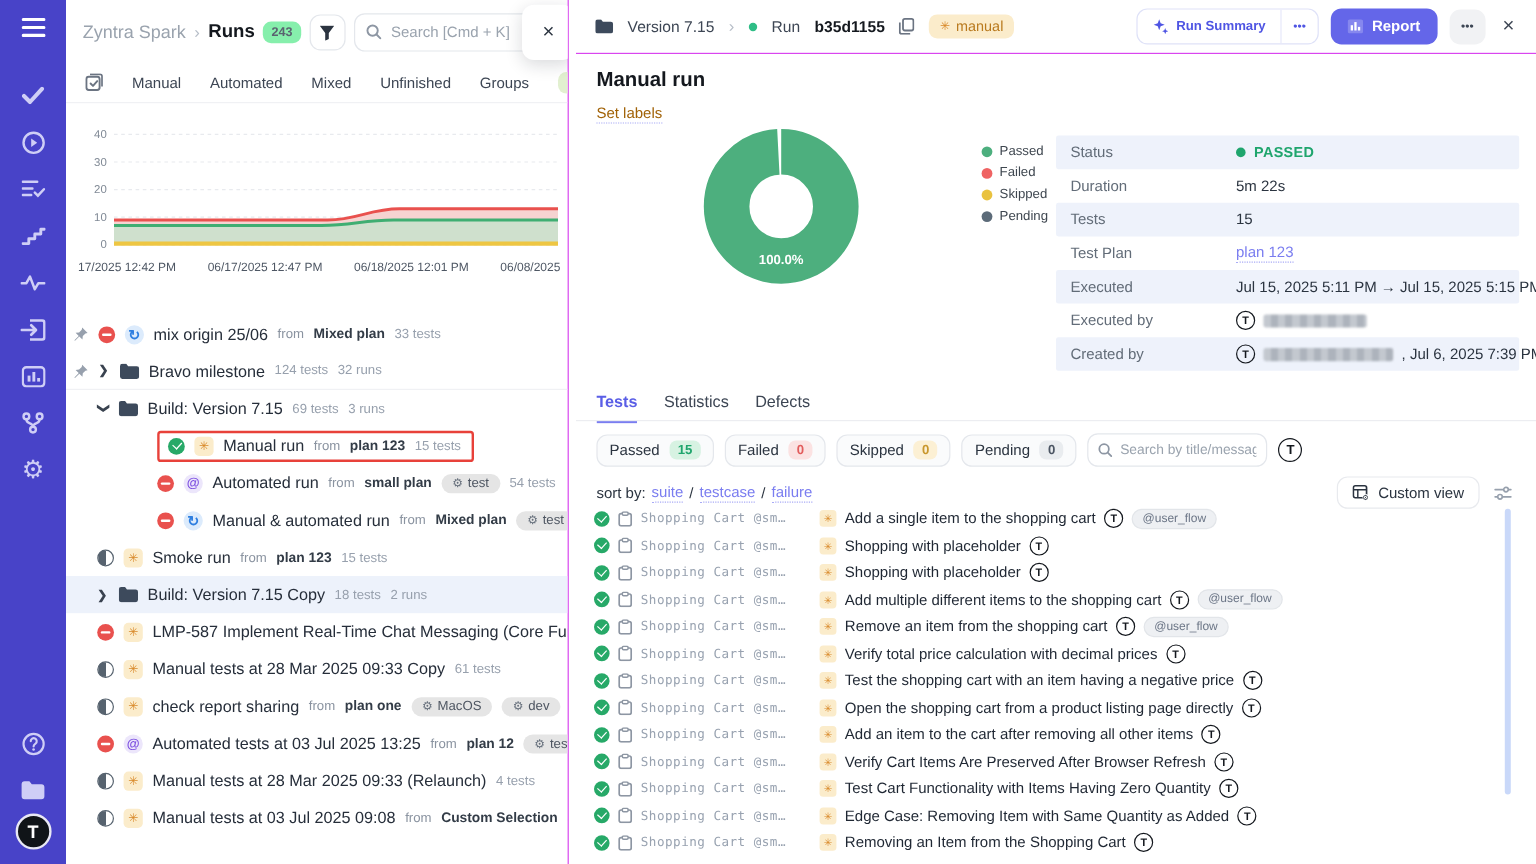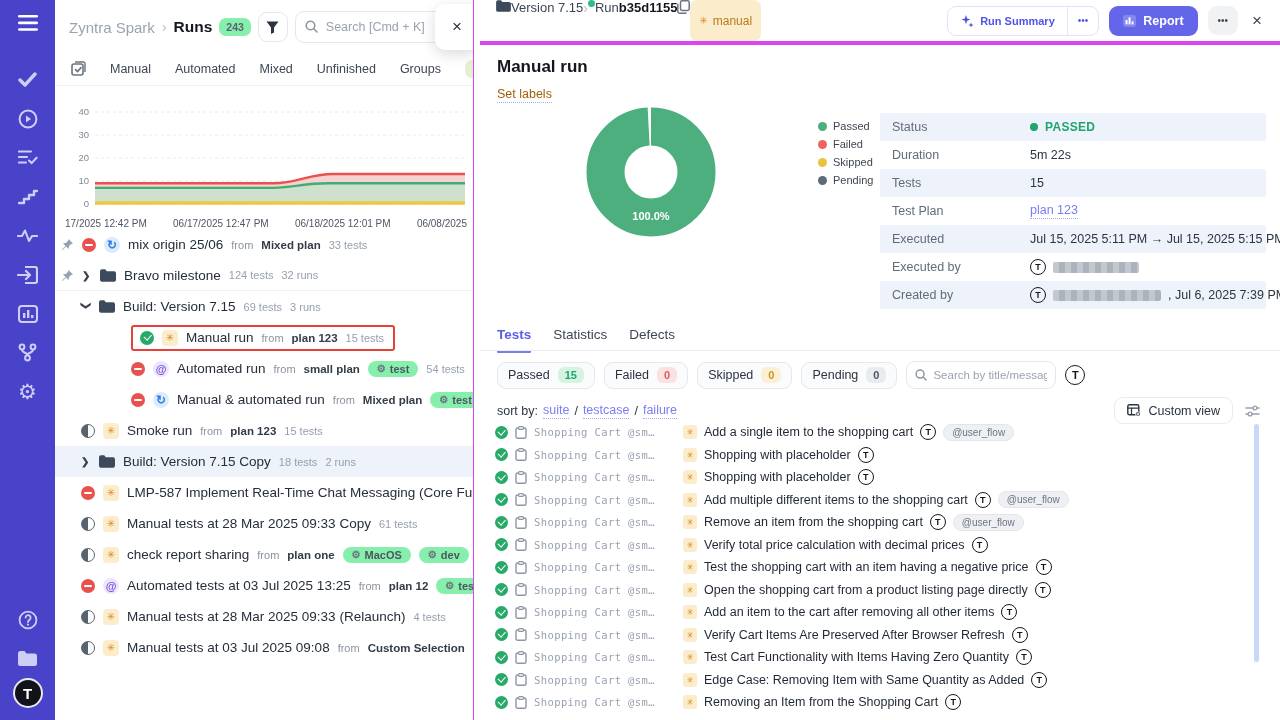--- a/index.html
+++ b/index.html
@@ -42,21 +42,21 @@
   .lp-tab { font-size:12.5px; color:#3d4654; cursor:pointer; white-space:nowrap; }
   .lp-tab-chip { margin-left:auto; background:#e2f0d0; color:#61913e; font-size:11px;
     padding:3px 9px; border-radius:7px; white-space:nowrap; }
 
   
   .chart-wrap { padding:8px 6px 0 8px; }
   .xlabels { display:flex; justify-content:space-between; font-size:10px; color:#4e5764;
     padding:2px 0 0 2px; white-space:nowrap; overflow:hidden; }
 
   
-  .runs { }
+  .runs { margin-top:34px; }
   .rrow { height:31px; display:flex; align-items:center; gap:8px; padding-left:26px;
     white-space:nowrap; overflow:hidden; cursor:pointer; }
   .rrow.pinned { padding-left:6px; }
   .rrow.lvl2 { padding-left:76px; }
   .rrow.hl { background:#edf2fb; }
   .rrow.sep { border-bottom:1px solid #f0f1f4; }
   .pin { color:#97a0ad; flex:0 0 auto; }
   .st { width:14px; height:14px; border-radius:50%; flex:0 0 auto; position:relative; }
   .st-blocked { background:#e9514e; }
   .st-blocked::after { content:""; position:absolute; left:3px; top:6px; width:8px; height:2px; background:#fff; border-radius:1px; }
@@ -70,30 +70,30 @@
   .tico.manual { background:#fbeccb; color:#d98a2b; }
   .tico.manual::before { content:"✳"; }
   .tico.auto { background:#ece6fb; color:#7c4fe0; border-radius:50%; font-weight:700; font-size:11px; }
   .tico.auto::before { content:"@"; }
   .tico.mixed { background:#dcebfc; color:#2f7fe0; border-radius:50%; font-size:12px; font-weight:700; }
   .tico.mixed::before { content:"↻"; }
   .rtitle { font-size:13.5px; color:#262e3a; }
   .rfrom { font-size:11px; color:#8a93a0; }
   .rplan { font-size:11.5px; font-weight:700; color:#333c47; }
   .rmeta { font-size:11px; color:#97a0ad; }
-  .gchip { background:#86efac; border-radius:10px; padding:2px 9px; font-size:11px; color:#4e5662;
-    display:flex; align-items:center; gap:4px;font-weight:bold; }
+  .gchip { background:#e5e5e5; border-radius:10px; padding:2px 9px; font-size:11px; color:#4e5662;
+    display:flex; align-items:center; gap:4px; }
   .gchip::before { content:"⚙"; font-size:10px; color:#69727e; }
   .redbox { display:flex; align-items:center; gap:8px; border:2px solid #e8413a; border-radius:3px;
     padding:3px 9px 3px 7px; }
 
   
   .rp { position:absolute; left:480px; top:0; width:800px; height:720px; background:#fff; }
-  .rp-head { position:absolute; top:0; left:0; right:0; height:45px; border-bottom:4px solid #d946ef;
-    display:flex; gap:0; padding:0 14px 0 16px; }
+  .rp-head { position:absolute; top:0; left:0; right:0; height:45px; border-bottom:1px solid #d946ef;
+    display:flex; align-items:center; gap:12px; padding:0 14px 0 16px; }
   .bc-txt { font-size:13px; color:#3d4654; }
   .bc-id { font-size:13px; font-weight:700; color:#14181e; }
   .gdot { width:7px; height:7px; border-radius:50%; background:#2fbd86; }
   .copy-ic { color:#6b7482; cursor:pointer; }
   .badge-manual { background:#fbeccb; border-radius:7px; padding:3px 9px; font-size:12px; color:#b97a1e;
     display:flex; align-items:center; gap:5px; }
   .badge-manual::before { content:"✳"; color:#d98a2b; font-size:10px; }
   .rp-head-right { margin-left:auto; display:flex; align-items:center; gap:10px; }
   .btn-summary { display:flex; align-items:stretch; border:1px solid #dfe2f8; border-radius:9px;
     overflow:hidden; background:#fff; cursor:pointer; }

